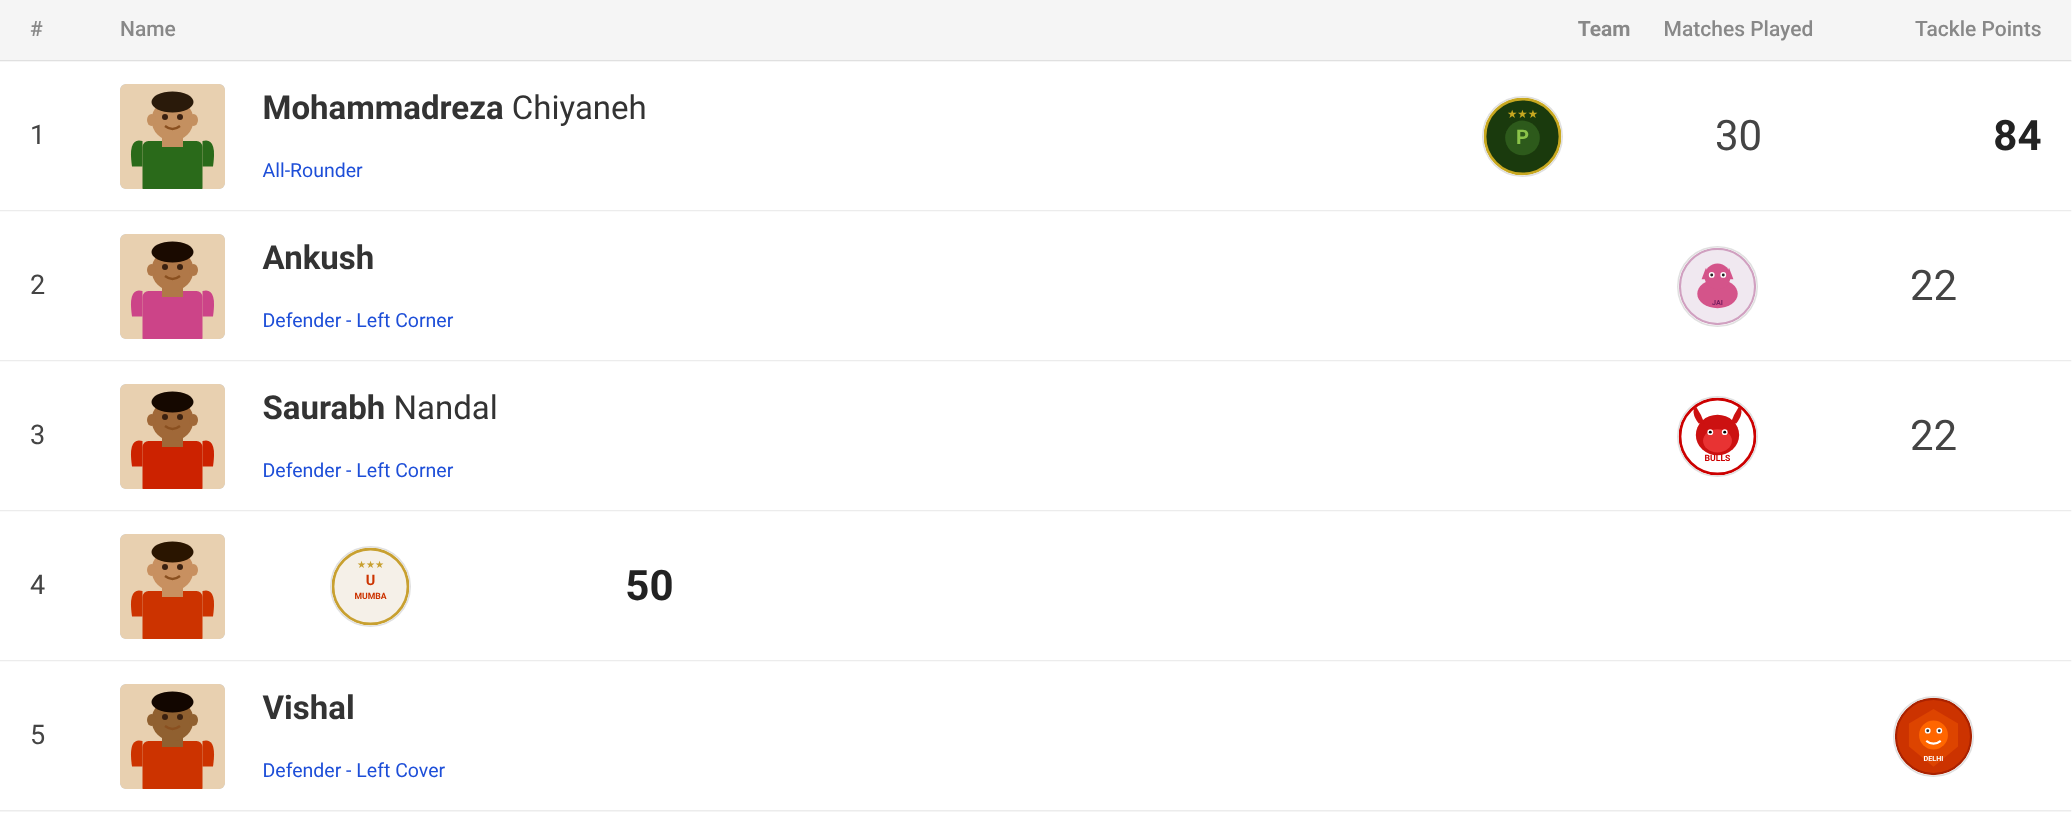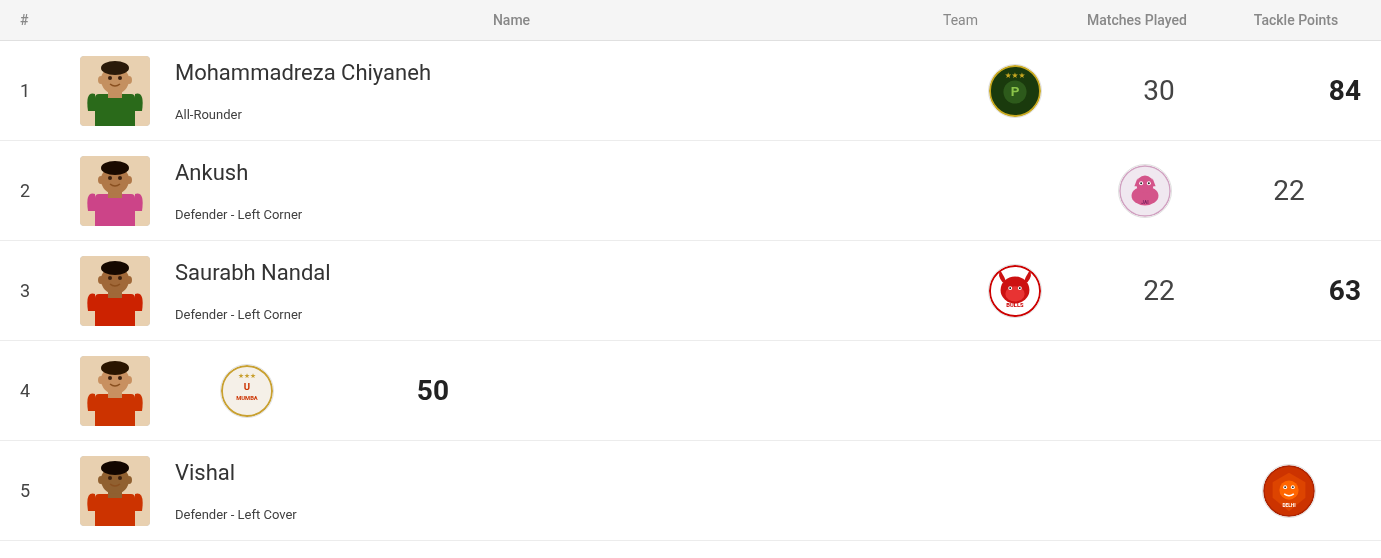--- a/index.html
+++ b/index.html
@@ -30,42 +30,41 @@
       color: #888;
       font-size: 14px;
       font-weight: 500;
     }
 
     .col-name {
       flex: 1;
       color: #888;
       font-size: 14px;
       font-weight: 500;
-      text-align: center;
     }
 
     .col-team {
       width: 144px;
-      text-align: left;
+      text-align: right;
       color: #888;
       font-size: 14px;
-      font-weight: 400;
+      font-weight: 700;
     }
 
     .col-matches {
       width: 144px;
-      text-align: left;
+      text-align: center;
       color: #888;
       font-size: 14px;
       font-weight: 500;
     }
 
     .col-points {
       width: 130px;
-      text-align: center;
+      text-align: right;
       color: #888;
       font-size: 14px;
       font-weight: 500;
     }
 
     .table-row {
       display: flex;
       align-items: center;
       padding: 12px 20px;
       border-bottom: 1px solid #ececec;
@@ -101,26 +100,26 @@
     }
 
     .player-name {
       font-size: 22px;
       font-weight: 400;
       color: #333;
       line-height: 1.3;
     }
 
     .player-name .first-name {
-      font-weight: 400;
+      font-weight: 700;
     }
 
     .player-position {
       font-size: 13px;
-      color: #404040;
+      color: #1d4ed8;
       margin-top: 20px;
     }
 
     .team-cell {
       width: 144px;
       text-align: center;
       flex-shrink: 0;
       display: flex;
       justify-content: center;
       align-items: center;
@@ -315,21 +314,20 @@
       <ellipse cx="27" cy="30" rx="10" ry="8" fill="#e83333"></ellipse>
       <circle cx="22" cy="24" r="2" fill="#fff"></circle>
       <circle cx="32" cy="24" r="2" fill="#fff"></circle>
       <circle cx="22" cy="24" r="1" fill="#000"></circle>
       <circle cx="32" cy="24" r="1" fill="#000"></circle>
       <text x="27" y="44" text-anchor="middle" fill="#cc0000" font-size="6" font-weight="bold">BULLS</text>
     </svg>
           </div>
     </div>
     <div class="matches-cell">22</div>
-    <div class="points-cell">63</div>
   </div>
       <div class="table-row">
     <div class="rank-cell">4</div>
     <div class="avatar-cell">
       <div class="avatar-silhouette"><svg viewBox="0 0 70 70" xmlns="http://www.w3.org/2000/svg">
     <rect width="70" height="70" fill="#e8d0b0" rx="4"></rect>
 
     <rect x="15" y="38" width="40" height="35" rx="4" fill="#cc3300"></rect>
 
     <rect x="28" y="30" width="14" height="12" fill="#c89060"></rect>

